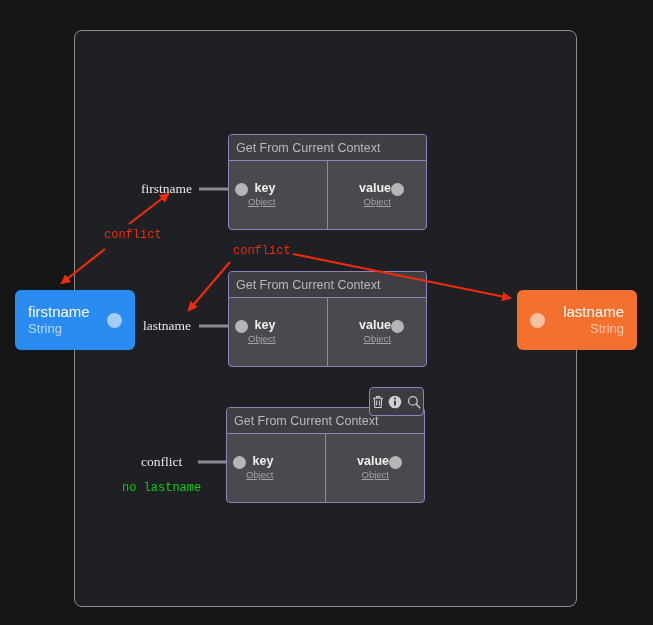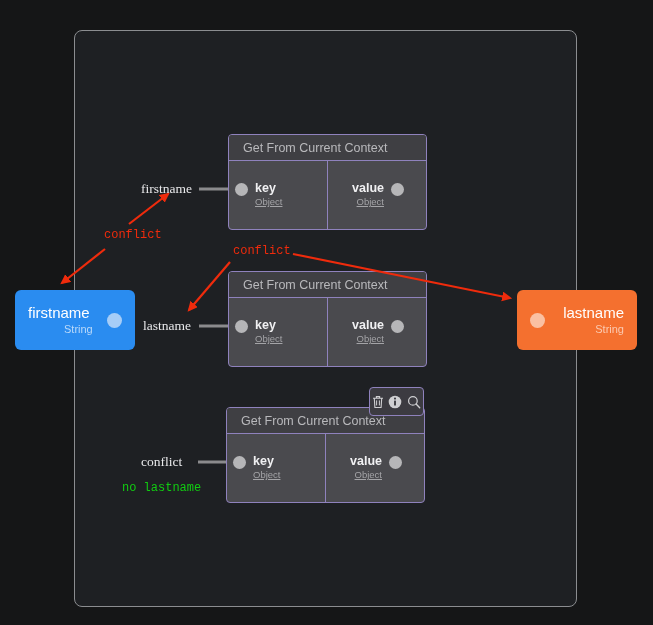--- a/index.html
+++ b/index.html
@@ -45,21 +45,21 @@
     box-sizing: border-box;
     border: 1px solid #8f82bd;
     border-radius: 4px;
     background: #4a4a4e;
     z-index: 4;
     overflow: hidden;
   }
   .node-title {
     height: 26px;
     line-height: 26px;
-    padding-left: 14px;
+    padding-left: 7px;
     font-size: 12.5px;
     color: #b9b9bc;
     background: #3f3f43;
     border-bottom: 1px solid #8f82bd;
     box-sizing: border-box;
     white-space: nowrap;
   }
   .node-body {
     display: flex;
     height: 68px;
@@ -71,21 +71,21 @@
     box-sizing: border-box;
   }
   .port-col.left {
     border-right: 1px solid #8f82bd;
   }
   .port-row {
     position: absolute;
     top: 20px;
     display: flex;
     align-items: flex-start;
-    gap: 7px;
+    text-align: right;
   }
   .port-row.in { left: 6px; }
   .port-row.out { right: 22px; flex-direction: row-reverse; }
   .port-dot {
     width: 13px;
     height: 13px;
     border-radius: 50%;
     background: #b6b6b8;
     flex: none;
     margin-top: 2px;
@@ -145,23 +145,22 @@
   .chip-texts {
     display: flex;
     flex-direction: column;
     line-height: 1.1;
   }
   .chip-name {
     font-size: 15px;
     color: #ffffff;
   }
   .chip-type {
-    font-size: 11px;
+    font-size: 13px;
     margin-top: 1px;
-    margin-left: 36px;
   }
 
   #chip-firstname {
     left: 15px;
     top: 290px;
     width: 120px;
     height: 60px;
     background: #2a8cf0;
     justify-content: space-between;
   }

